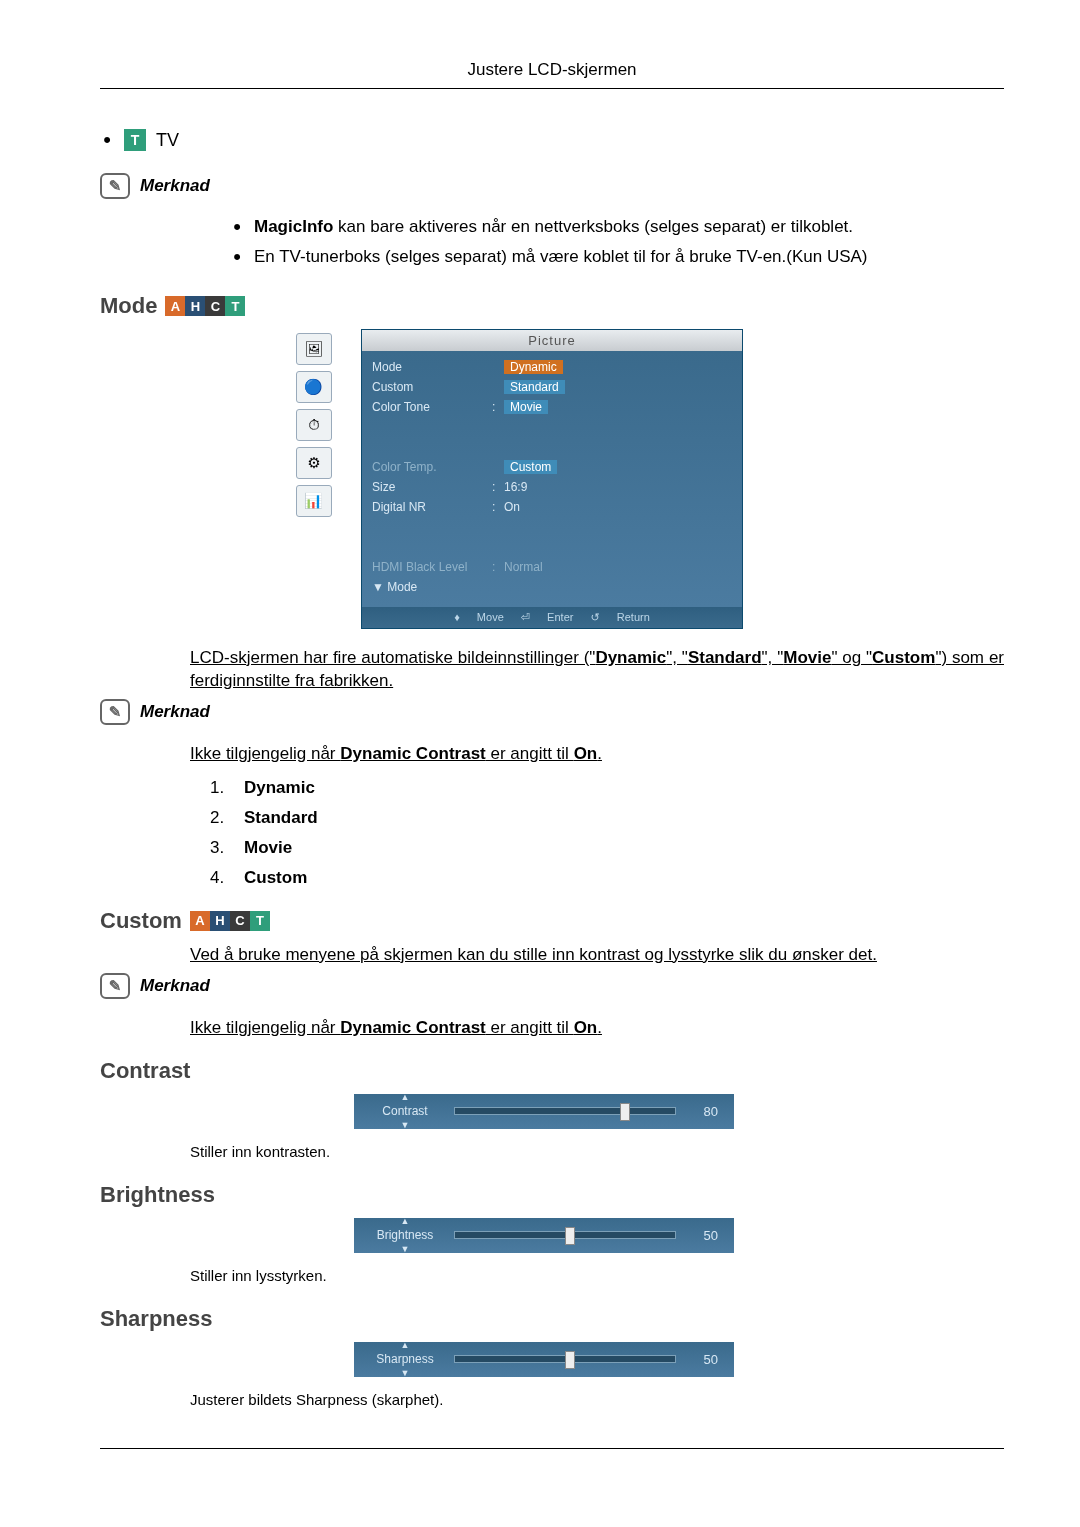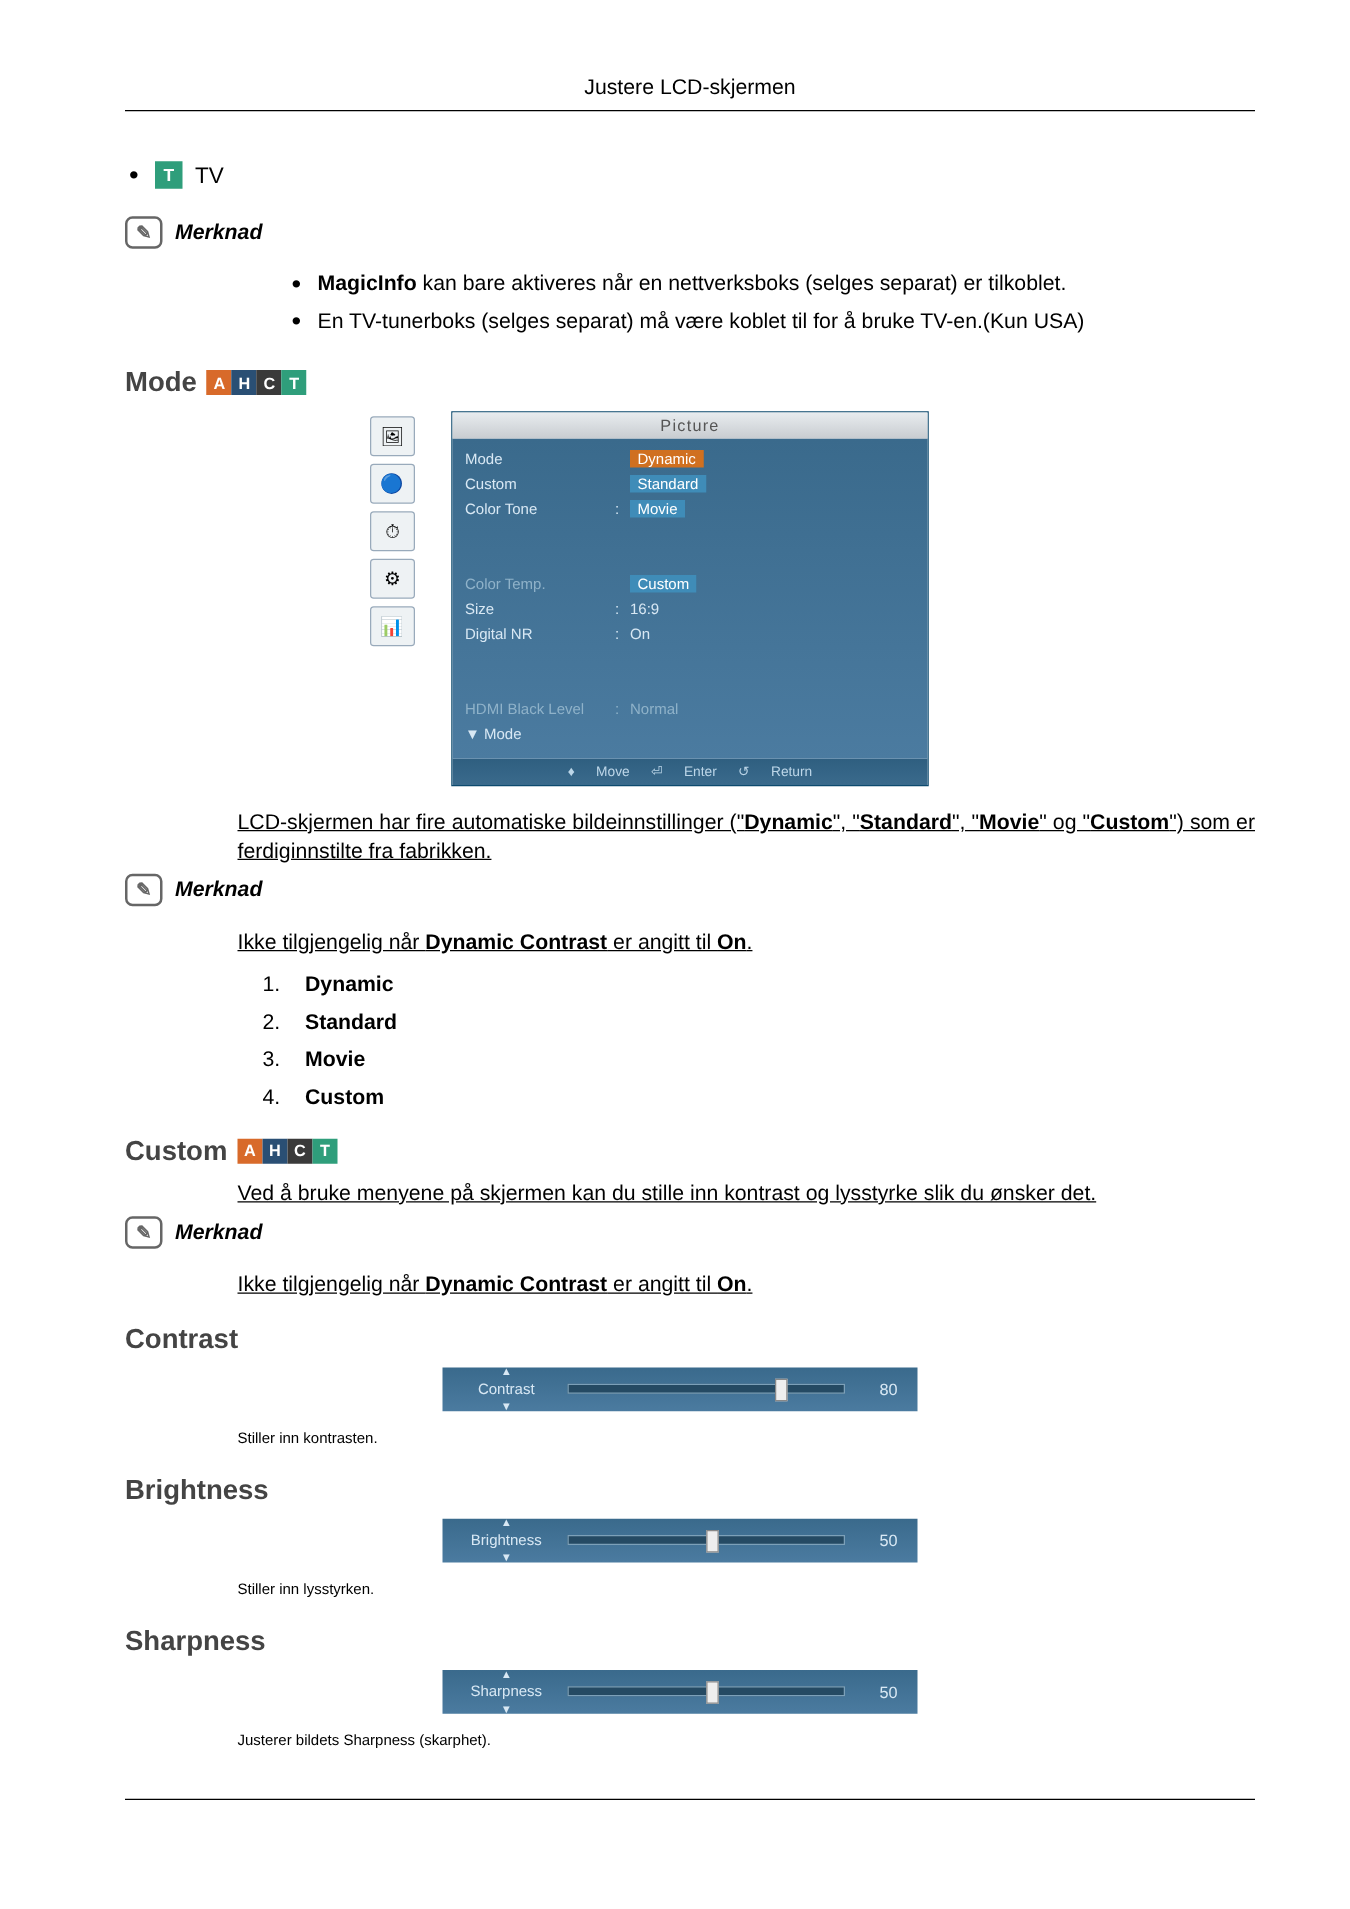--- a/index.html
+++ b/index.html
@@ -161,21 +161,21 @@
   .slider-lbl::after {
     content:"▼"; position:absolute; bottom:-12px; left:0; right:0; font-size:9px; color:#d8e8f4;
   }
   .slider-track {
     flex:1; height:6px; background:#254a63; border:1px solid #7ca0b8; position:relative;
   }
   .slider-knob {
     position:absolute; top:-5px; width:8px; height:16px; background:#eee; border:1px solid #888;
   }
   .slider-val { color:#d8e8f4; font-size:13px; width:28px; text-align:right; }
-  .small-text { font-size:12px; margin:14px 0 22px 90px; }
+  .small-text { font-size:15px; margin:14px 0 22px 90px; }
 </style>
 </head>
 <body>
 
 <div class="page">
   <div class="hdr">Justere LCD-skjermen</div>
 
   <div class="row indent-2">
     <span class="dot">•</span>
     <span class="icon-t">T</span>

